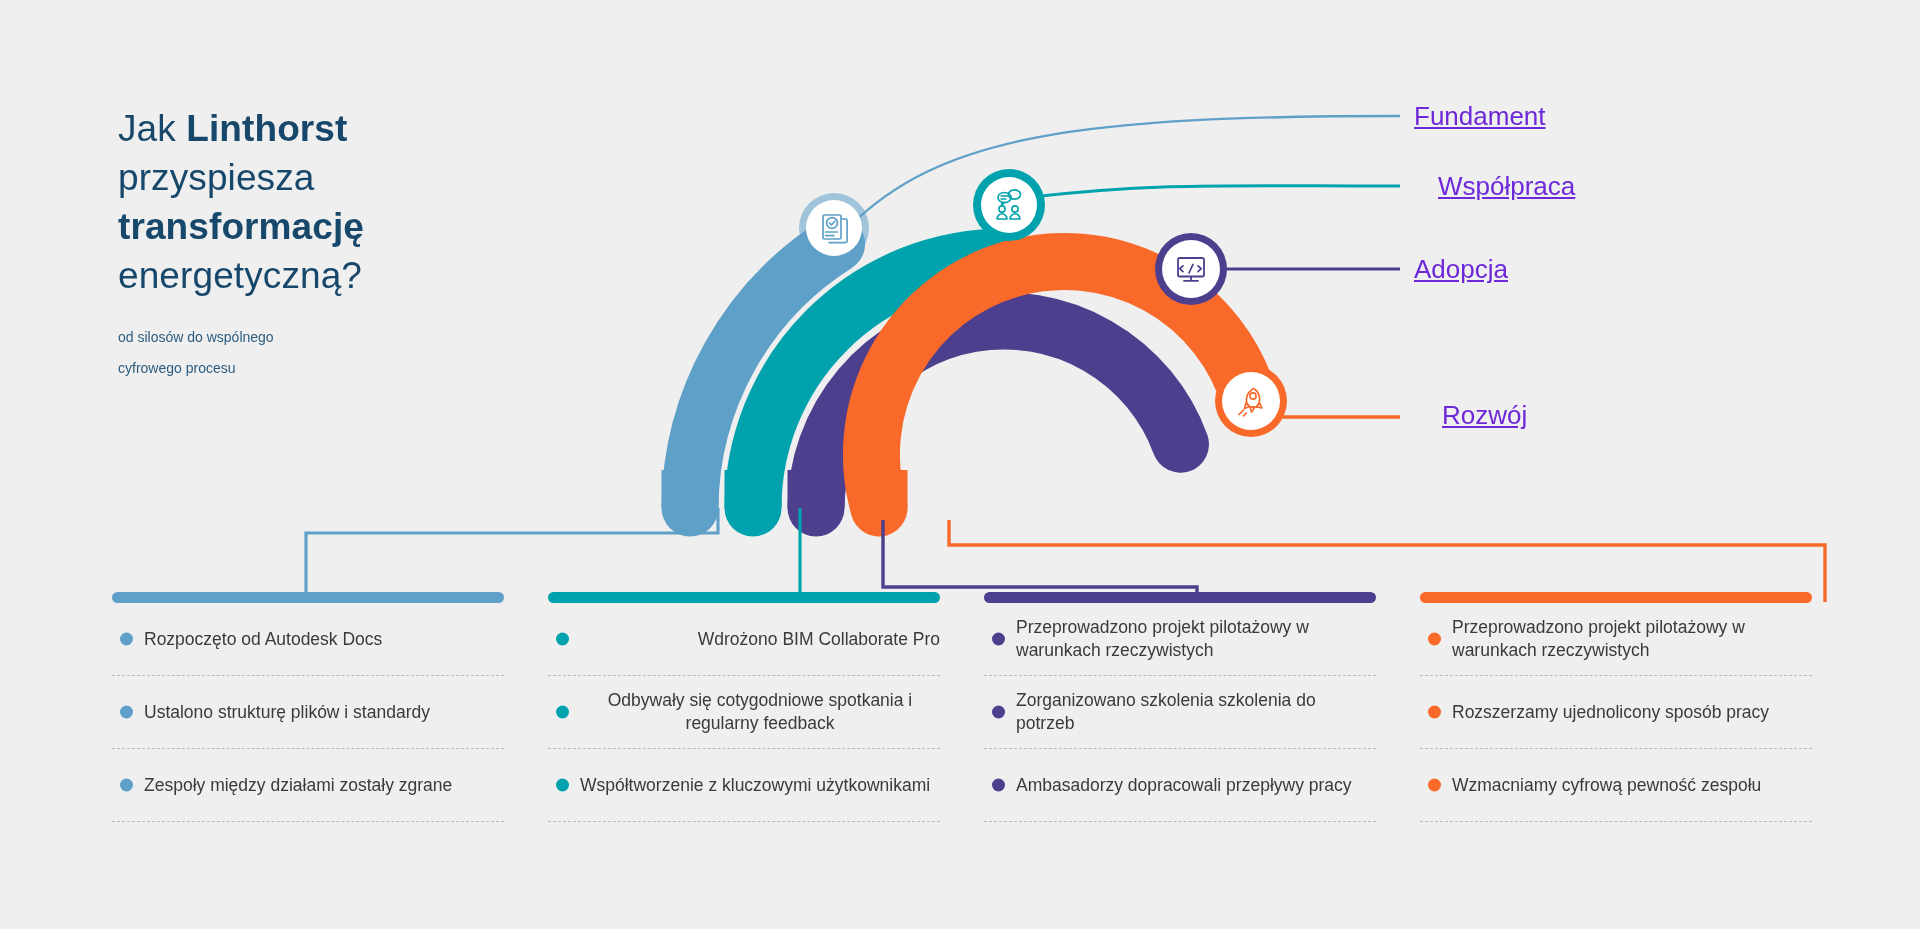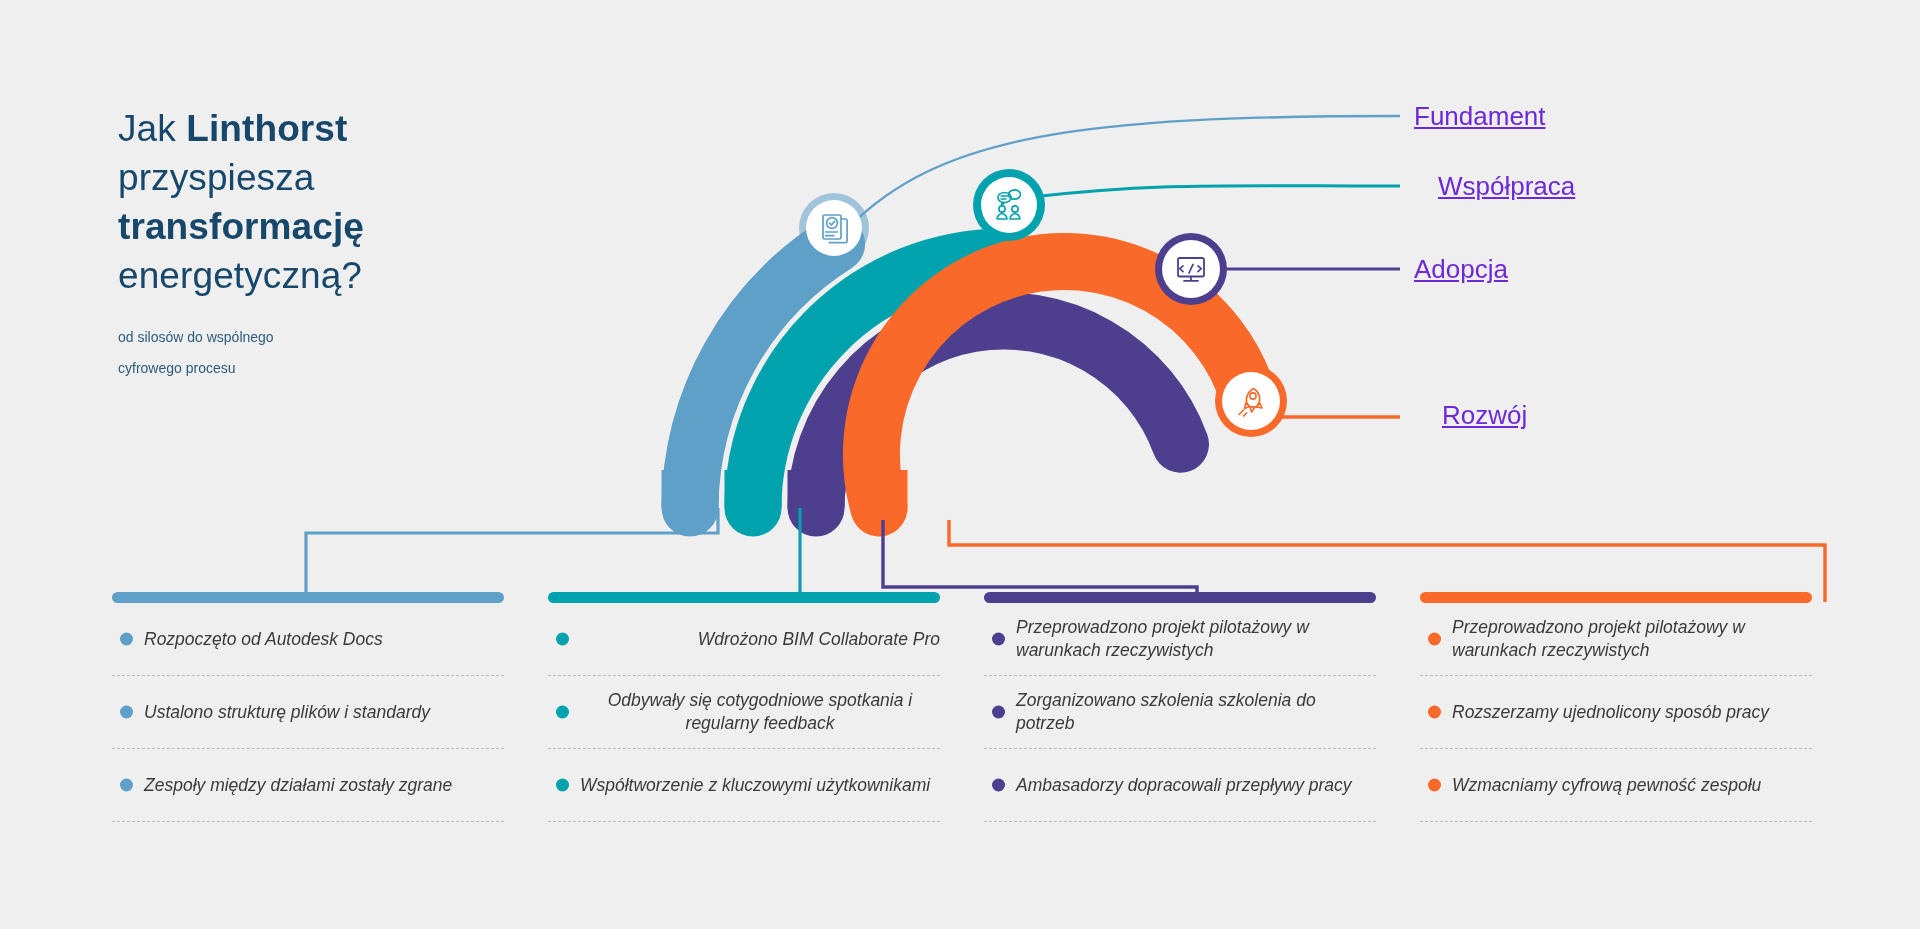--- a/index.html
+++ b/index.html
@@ -26,21 +26,21 @@
 
   
   #arc-svg{position:absolute;left:0;top:0;width:1920px;height:929px;pointer-events:none;}
 
   
   .legend-label{
     position:absolute;font-size:26px;color:#6d28d9;white-space:nowrap;text-decoration:underline;
   }
 
   
-  #columns{position:absolute;left:0;top:592px;width:1892px;height:290px;font-style:italic;}
+  #columns{position:absolute;left:0;top:592px;width:1892px;height:290px;}
   .col{position:absolute;top:0;}
   .col-bar{height:11px;border-radius:6px;width:100%;}
   .items{margin-top:0;}
   .item{
     position:relative;
     padding-left:32px;
     display:flex;align-items:center;
     box-sizing:border-box;
   }
   .item .dot{

